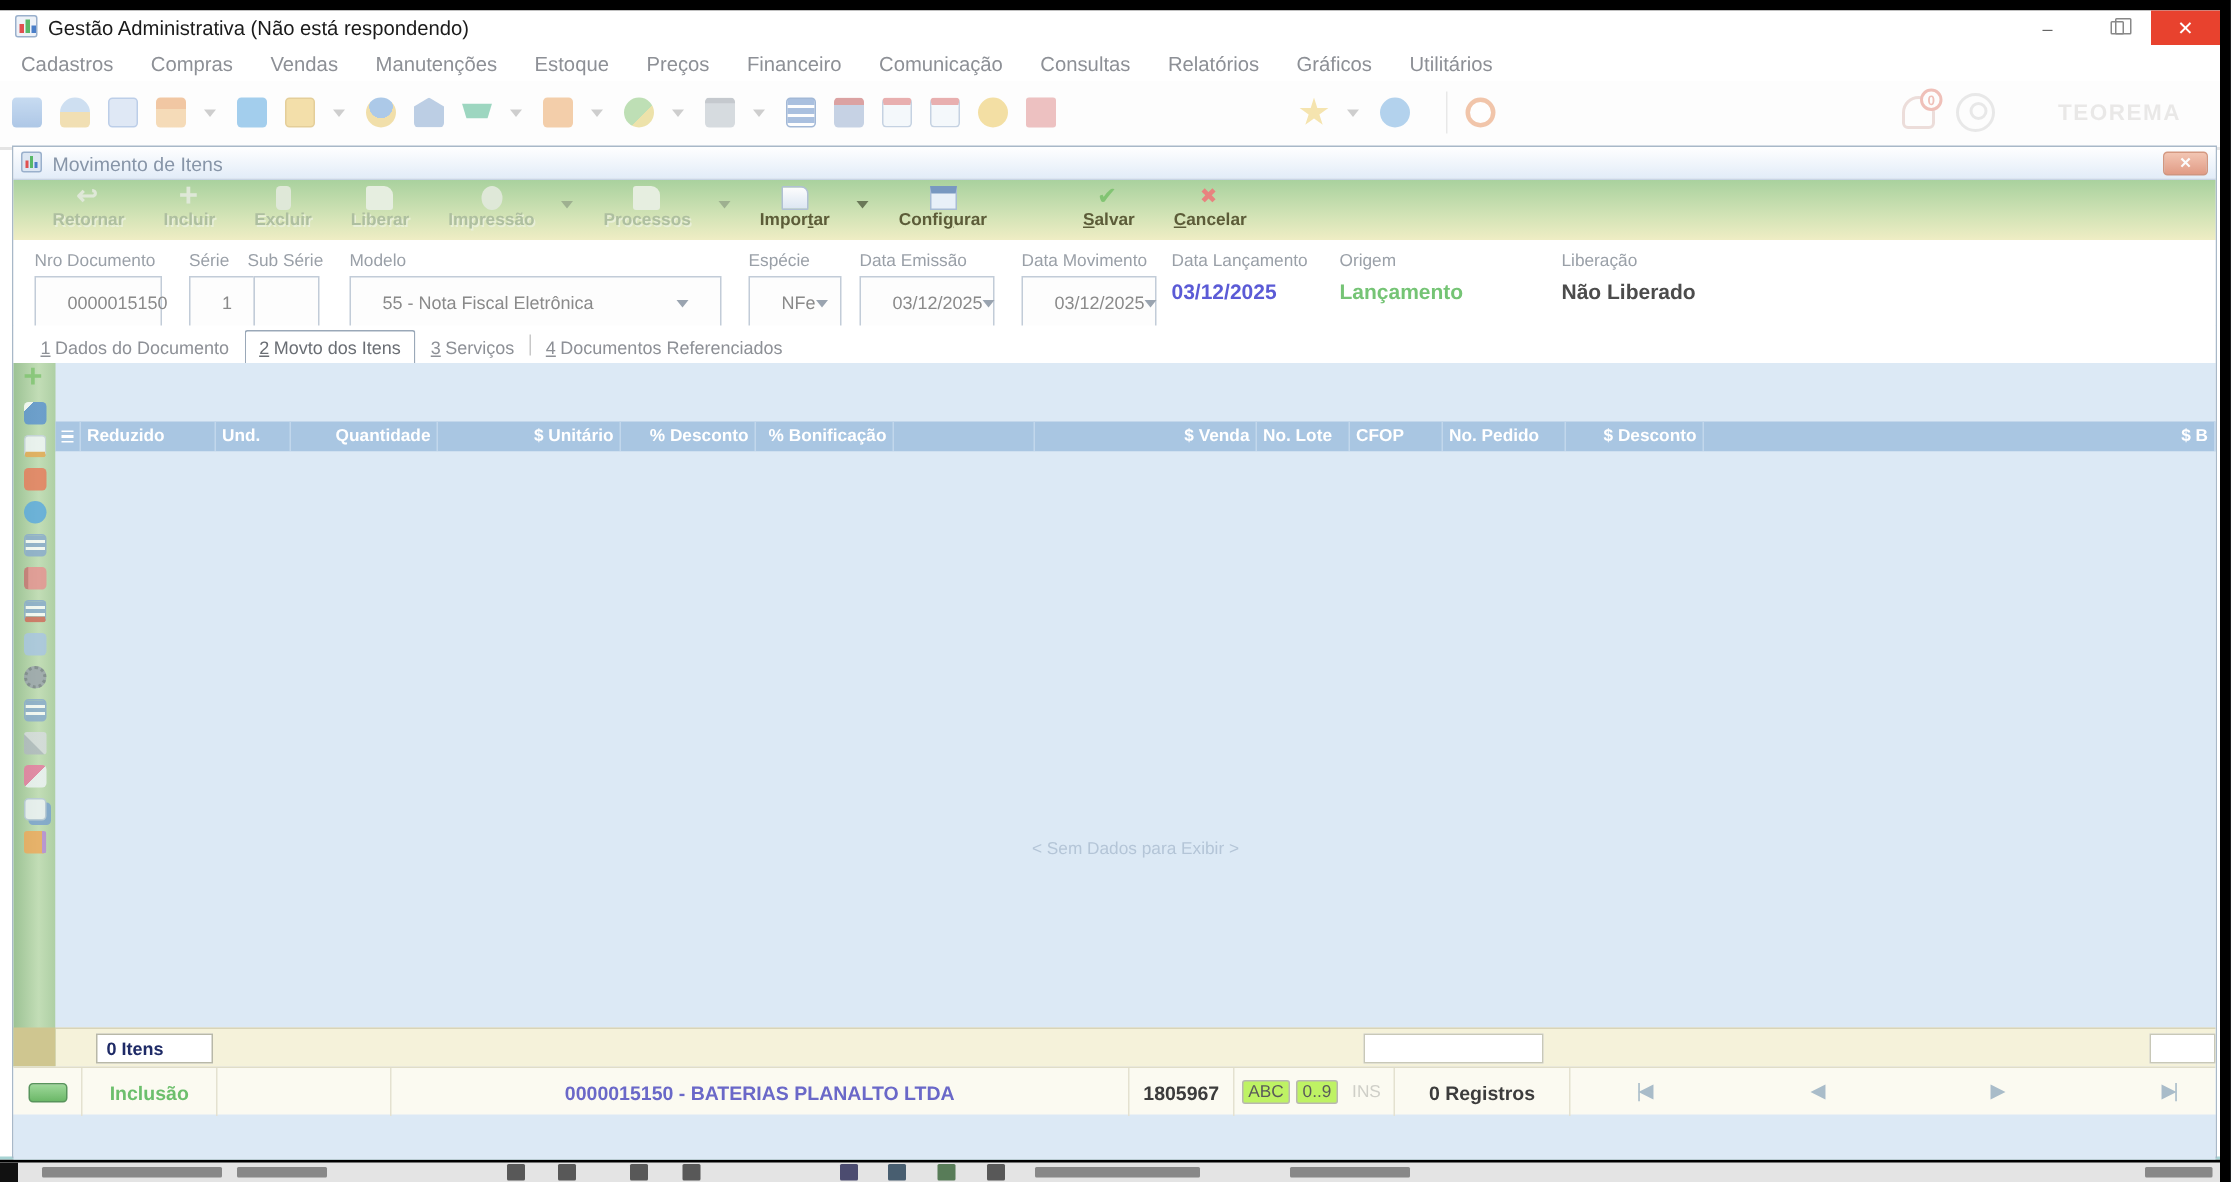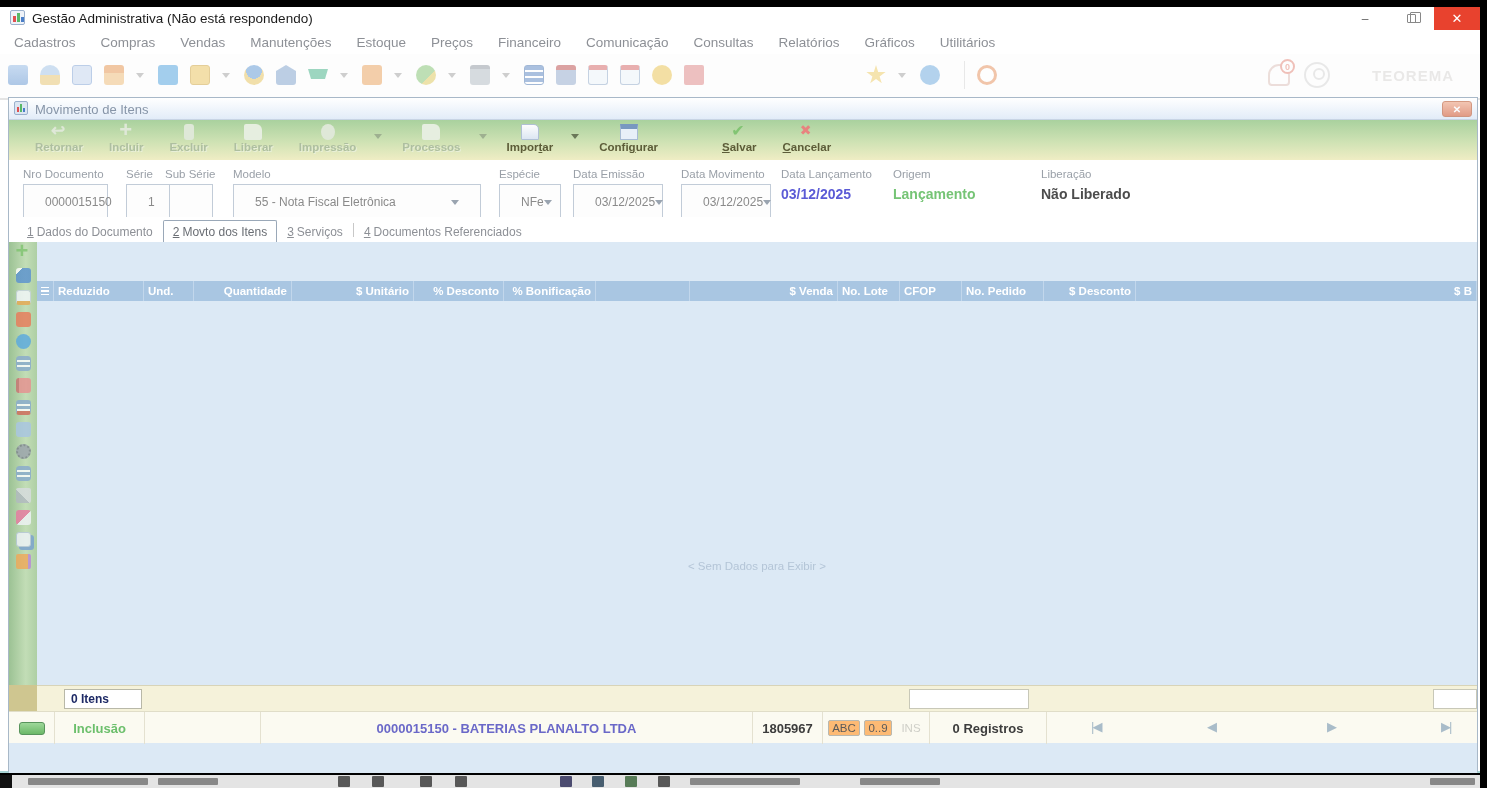--- a/index.html
+++ b/index.html
@@ -149,21 +149,21 @@
   .statusbar { position:absolute; left:0; top:613px; width:100%; height:32px; background:#fbfaf1; border-top:1px solid #e0ddc8; font-size:13px; }
   .scell { position:absolute; top:0; height:32px; display:flex; align-items:center; justify-content:center; border-right:1px solid #e4e1d0; }
   .s-icon { left:0; width:46px; }
   .batt { width:26px; height:13px; background:linear-gradient(#9ed89a,#6cb868); border:1px solid #58945c; border-radius:3px; }
   .s-mode { left:46px; width:90px; color:#6cbf6c; font-weight:bold; }
   .s-blank { left:136px; width:116px; }
   .s-doc { left:252px; width:492px; color:#6a68c8; font-weight:bold; }
   .s-code { left:744px; width:70px; color:#3c3c3c; font-weight:bold; }
   .s-abc { left:818px; width:34px; border:none; }
   .s-range { left:852px; width:34px; border:none; }
-  .kbdbox { border:1px solid #b8b8b0; background:#fdba74; color:#5a5a5a; font-size:11.5px; padding:1px 3px; border-radius:2px; }
+  .kbdbox { border:1px solid #b8b8b0; background:#bef264; color:#5a5a5a; font-size:11.5px; padding:1px 3px; border-radius:2px; }
   .s-ins { left:888px; width:28px; color:#cfcfc8; font-size:11.5px; border:none; }
   .s-rec { left:920px; width:118px; color:#3c3c3c; font-weight:bold; border-left:1px solid #e4e1d0; }
   .s-nav { left:1038px; right:0; border:none; }
   .nav-arrow { position:absolute; top:7px; font-size:13px; color:#a9bcc9; letter-spacing:-2px; }
   .n1{left:1082px;} .n2{left:1198px;} .n3{left:1318px;} .n4{left:1432px;}
 
   
   .behind { position:absolute; left:0; top:775px; width:1480px; height:13px; background:#e4e4e4; overflow:hidden; }
   .blk { position:absolute; top:0; height:13px; background:#111; }
   .blob { position:absolute; top:3px; height:7px; background:#6a6a6a; opacity:.75; border-radius:1px; }

